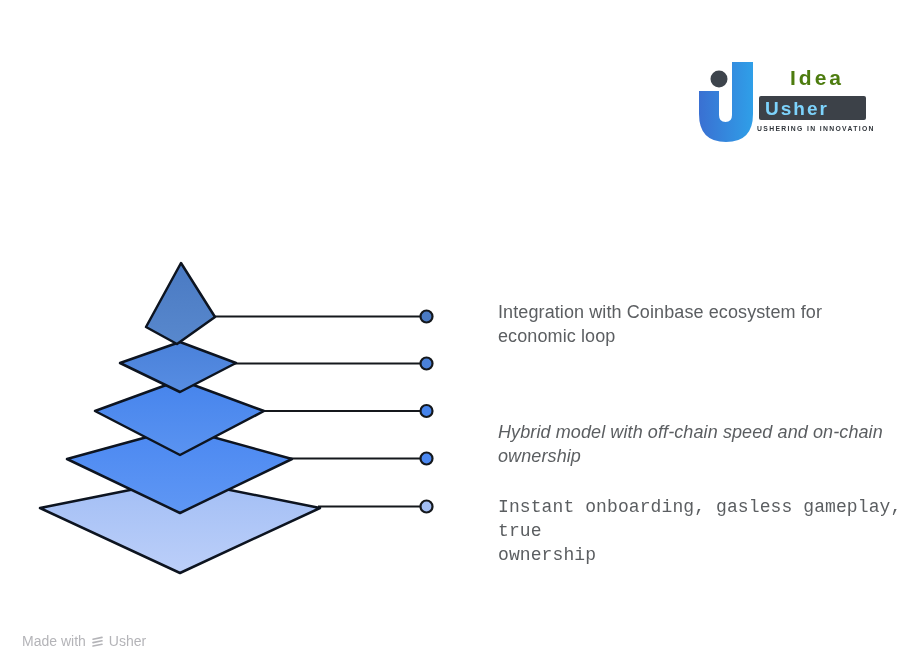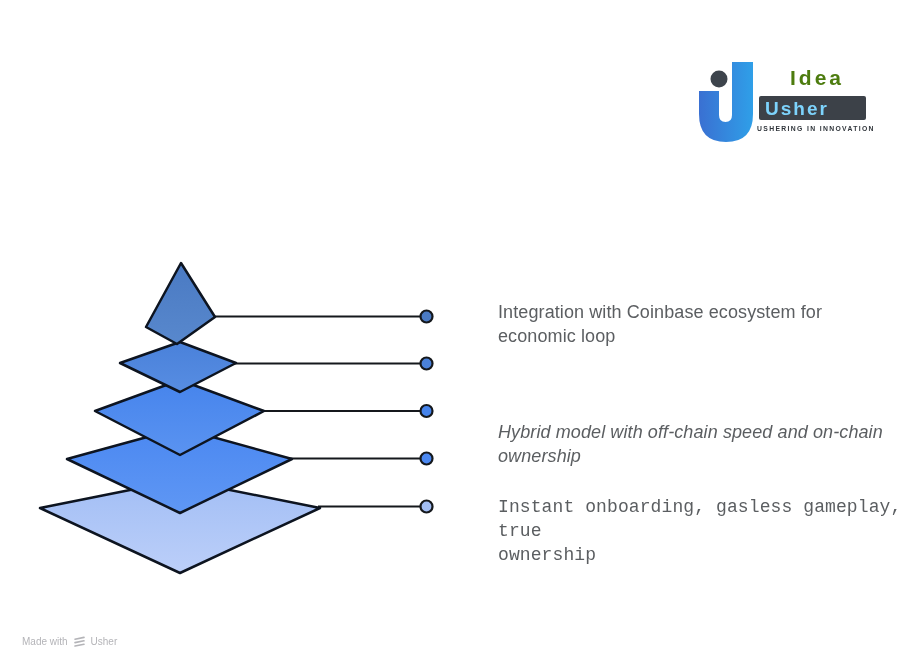--- a/index.html
+++ b/index.html
@@ -35,21 +35,21 @@
   .logo-usher-text{font-size:19px;font-weight:700;letter-spacing:2px;line-height:1;}
   .logo-tagline{
     position:absolute;left:60px;top:70px;width:112px;
     font-size:6.8px;font-weight:700;letter-spacing:1.35px;white-space:nowrap;
   }
 
   
   .footer{
     position:absolute;left:22px;top:633px;height:16px;
     display:flex;align-items:center;gap:5px;
-    font-size:10px;color:#b4b4b8;
+    font-size:14px;color:#b4b4b8;
   }
   .napkin-icon{width:13px;height:13px;display:block;}
 </style>
 </head>
 <body>
 
 <div class="canvas">
 
   <svg id="diagram-svg" viewBox="0 0 913 670">
       <defs>

